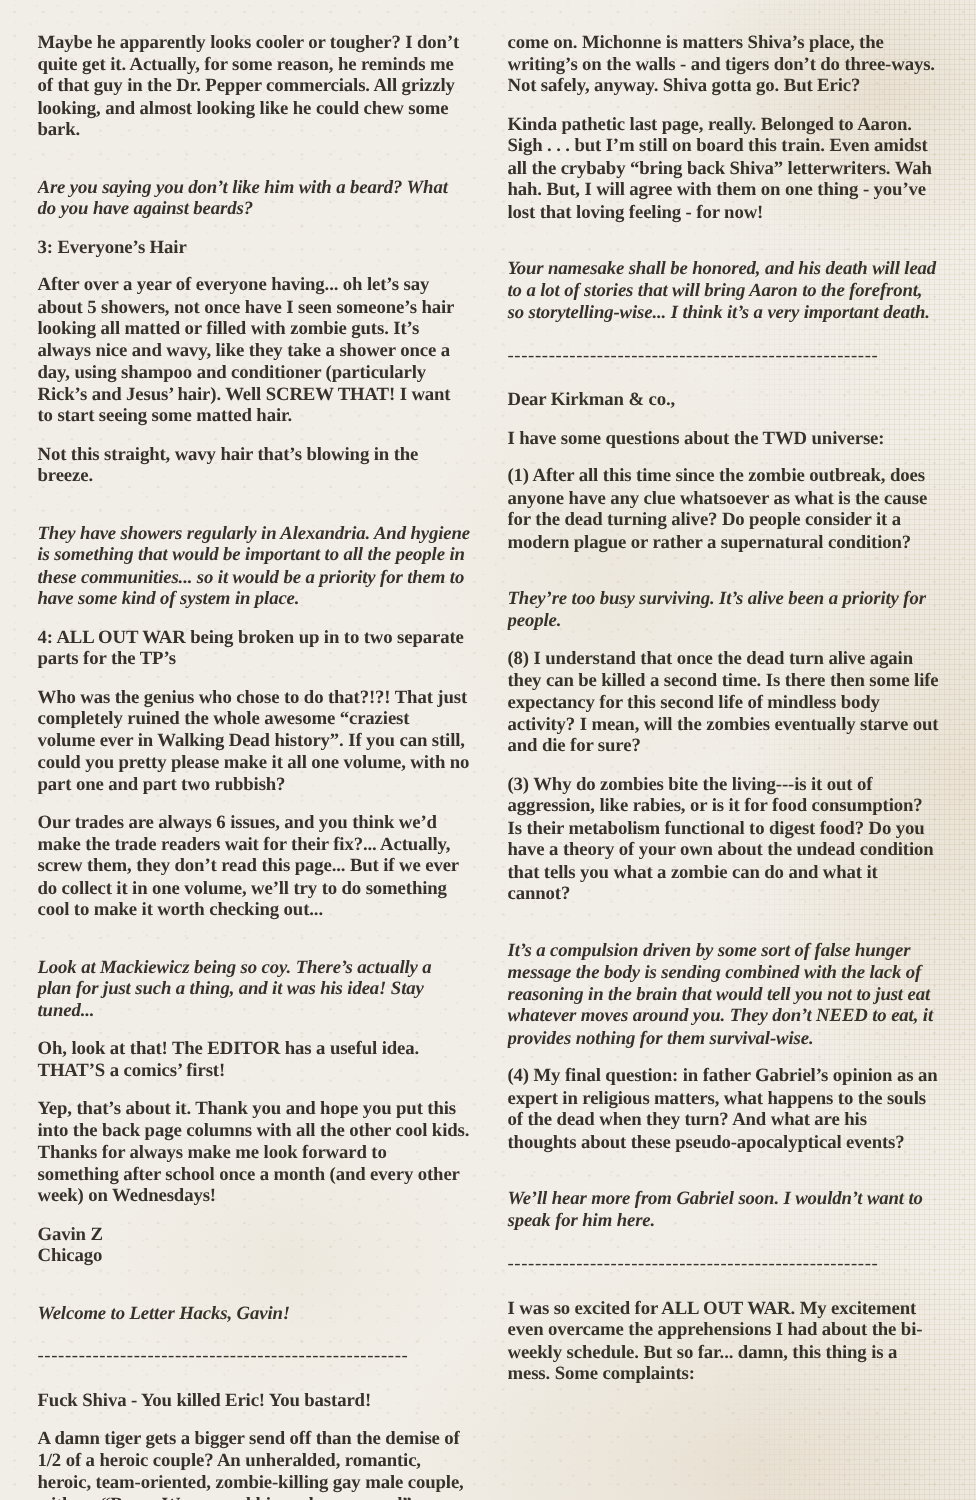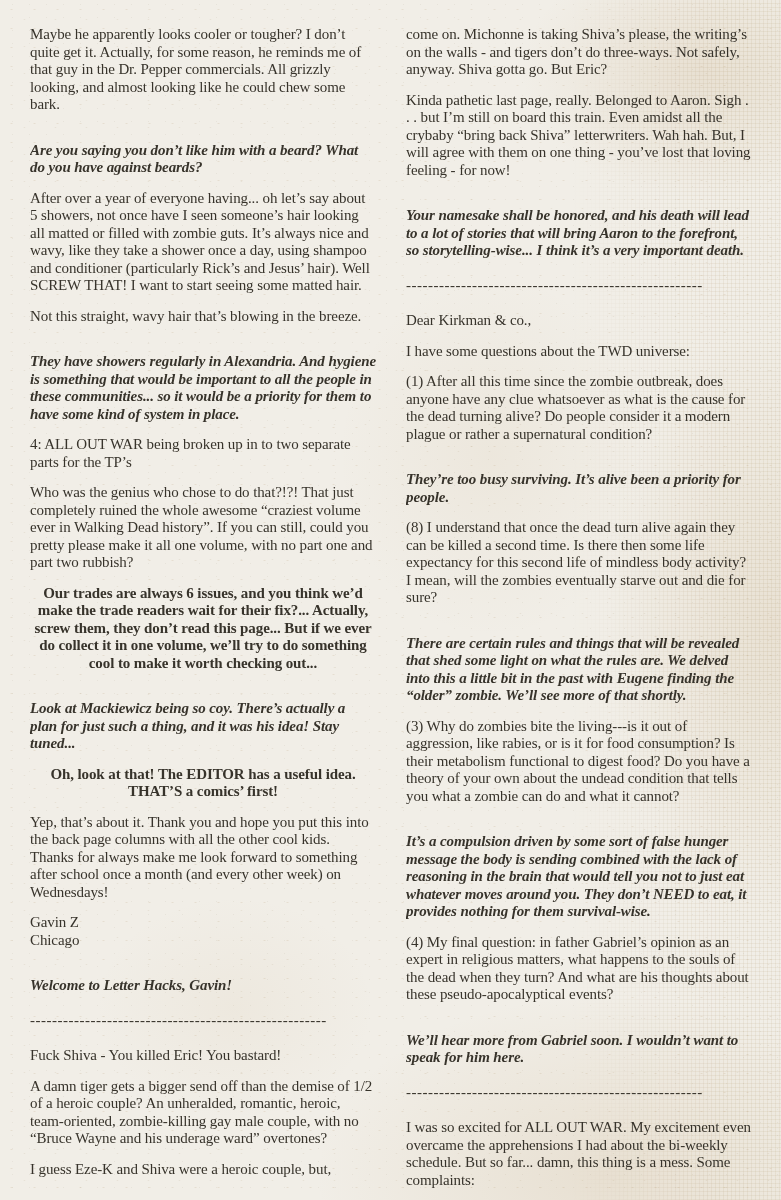--- a/index.html
+++ b/index.html
@@ -64,70 +64,70 @@
     overflow: hidden;
   }
   .block {
     margin: 0 0 13px 0;
     font-size: 15px;
     line-height: 17.5px;
     color: #37332b;
     white-space: pre-line;
     letter-spacing: -0.1px;
   }
-  .block.regular { font-weight: 400; }
-  .block.bold { font-weight: 700; text-align: center; }
+  .block.regular { font-weight: 700; }
+  .block.bold { font-weight: 700; }
   .block.response { font-weight: 700; font-style: italic; margin-top: 28px; }
   .block.separator {
     white-space: nowrap;
     overflow: hidden;
     width: 302px;
     margin-top: 17px;
     margin-bottom: 18px;
     letter-spacing: 0.5px;
   }
 </style>
 </head>
 <body>
 
 <div class="page">
   <div class="mottle"></div>
   <div class="crosshatch"></div>
   <div class="columns">
     <div class="col">
         <p class="block regular">Maybe he apparently looks cooler or tougher? I don’t quite get it. Actually, for some reason, he reminds me of that guy in the Dr. Pepper commercials. All grizzly looking, and almost looking like he could chew some bark.</p>
         <p class="block response">Are you saying you don’t like him with a beard? What do you have against beards?</p>
+        <p class="block regular">3: Everyone’s Hair</p>
         <p class="block regular">After over a year of everyone having... oh let’s say about 5 showers, not once have I seen someone’s hair looking all matted or filled with zombie guts. It’s always nice and wavy, like they take a shower once a day, using shampoo and conditioner (particularly Rick’s and Jesus’ hair). Well SCREW THAT! I want to start seeing some matted hair.</p>
         <p class="block regular">Not this straight, wavy hair that’s blowing in the breeze.</p>
         <p class="block response">They have showers regularly in Alexandria. And hygiene is something that would be important to all the people in these communities... so it would be a priority for them to have some kind of system in place.</p>
         <p class="block regular">4: ALL OUT WAR being broken up in to two separate parts for the TP’s</p>
         <p class="block regular">Who was the genius who chose to do that?!?! That just completely ruined the whole awesome “craziest volume ever in Walking Dead history”. If you can still, could you pretty please make it all one volume, with no part one and part two rubbish?</p>
         <p class="block bold">Our trades are always 6 issues, and you think we’d make the trade readers wait for their fix?... Actually, screw them, they don’t read this page... But if we ever do collect it in one volume, we’ll try to do something cool to make it worth checking out...</p>
         <p class="block response">Look at Mackiewicz being so coy. There’s actually a plan for just such a thing, and it was his idea! Stay tuned...</p>
         <p class="block bold">Oh, look at that! The EDITOR has a useful idea. THAT’S a comics’ first!</p>
         <p class="block regular">Yep, that’s about it. Thank you and hope you put this into the back page columns with all the other cool kids. Thanks for always make me look forward to something after school once a month (and every other week) on Wednesdays!</p>
         <p class="block regular">Gavin Z
 Chicago</p>
         <p class="block response">Welcome to Letter Hacks, Gavin!</p>
         <p class="block separator">------------------------------------------------------</p>
         <p class="block regular">Fuck Shiva - You killed Eric! You bastard!</p>
         <p class="block regular">A damn tiger gets a bigger send off than the demise of 1/2 of a heroic couple? An unheralded, romantic, heroic, team-oriented, zombie-killing gay male couple, with no “Bruce Wayne and his underage ward” overtones?</p>
         <p class="block regular">I guess Eze-K and Shiva were a heroic couple, but,</p>
       </div>
     <div class="col">
-        <p class="block regular">come on. Michonne is taking Shiva’s please, the writing’s on the walls - and tigers don’t do three-ways. Not safely, anyway. Shiva gotta go. But Eric?</p>
+        <p class="block regular">come on. Michonne is matters Shiva’s place, the writing’s on the walls - and tigers don’t do three-ways. Not safely, anyway. Shiva gotta go. But Eric?</p>
         <p class="block regular">Kinda pathetic last page, really. Belonged to Aaron. Sigh . . . but I’m still on board this train. Even amidst all the crybaby “bring back Shiva” letterwriters. Wah hah. But, I will agree with them on one thing - you’ve lost that loving feeling - for now!</p>
         <p class="block response">Your namesake shall be honored, and his death will lead to a lot of stories that will bring Aaron to the forefront, so storytelling-wise... I think it’s a very important death.</p>
         <p class="block separator">------------------------------------------------------</p>
         <p class="block regular">Dear Kirkman &amp; co.,</p>
         <p class="block regular">I have some questions about the TWD universe:</p>
         <p class="block regular">(1) After all this time since the zombie outbreak, does anyone have any clue whatsoever as what is the cause for the dead turning alive? Do people consider it a modern plague or rather a supernatural condition?</p>
         <p class="block response">They’re too busy surviving. It’s alive been a priority for people.</p>
         <p class="block regular">(8) I understand that once the dead turn alive again they can be killed a second time. Is there then some life expectancy for this second life of mindless body activity? I mean, will the zombies eventually starve out and die for sure?</p>
-        <p class="block response">There are certain rules and things that will be revealed that shed some light on what the rules are. We delved into this a little bit in the past with Eugene finding the “older” zombie. We’ll see more of that shortly.</p>
         <p class="block regular">(3) Why do zombies bite the living---is it out of aggression, like rabies, or is it for food consumption? Is their metabolism functional to digest food? Do you have a theory of your own about the undead condition that tells you what a zombie can do and what it cannot?</p>
         <p class="block response">It’s a compulsion driven by some sort of false hunger message the body is sending combined with the lack of reasoning in the brain that would tell you not to just eat whatever moves around you. They don’t NEED to eat, it provides nothing for them survival-wise.</p>
         <p class="block regular">(4) My final question: in father Gabriel’s opinion as an expert in religious matters, what happens to the souls of the dead when they turn? And what are his thoughts about these pseudo-apocalyptical events?</p>
         <p class="block response">We’ll hear more from Gabriel soon. I wouldn’t want to speak for him here.</p>
         <p class="block separator">------------------------------------------------------</p>
         <p class="block regular">I was so excited for ALL OUT WAR. My excitement even overcame the apprehensions I had about the bi-weekly schedule. But so far... damn, this thing is a mess. Some complaints:</p>
       </div>
   </div>
 </div>
 

